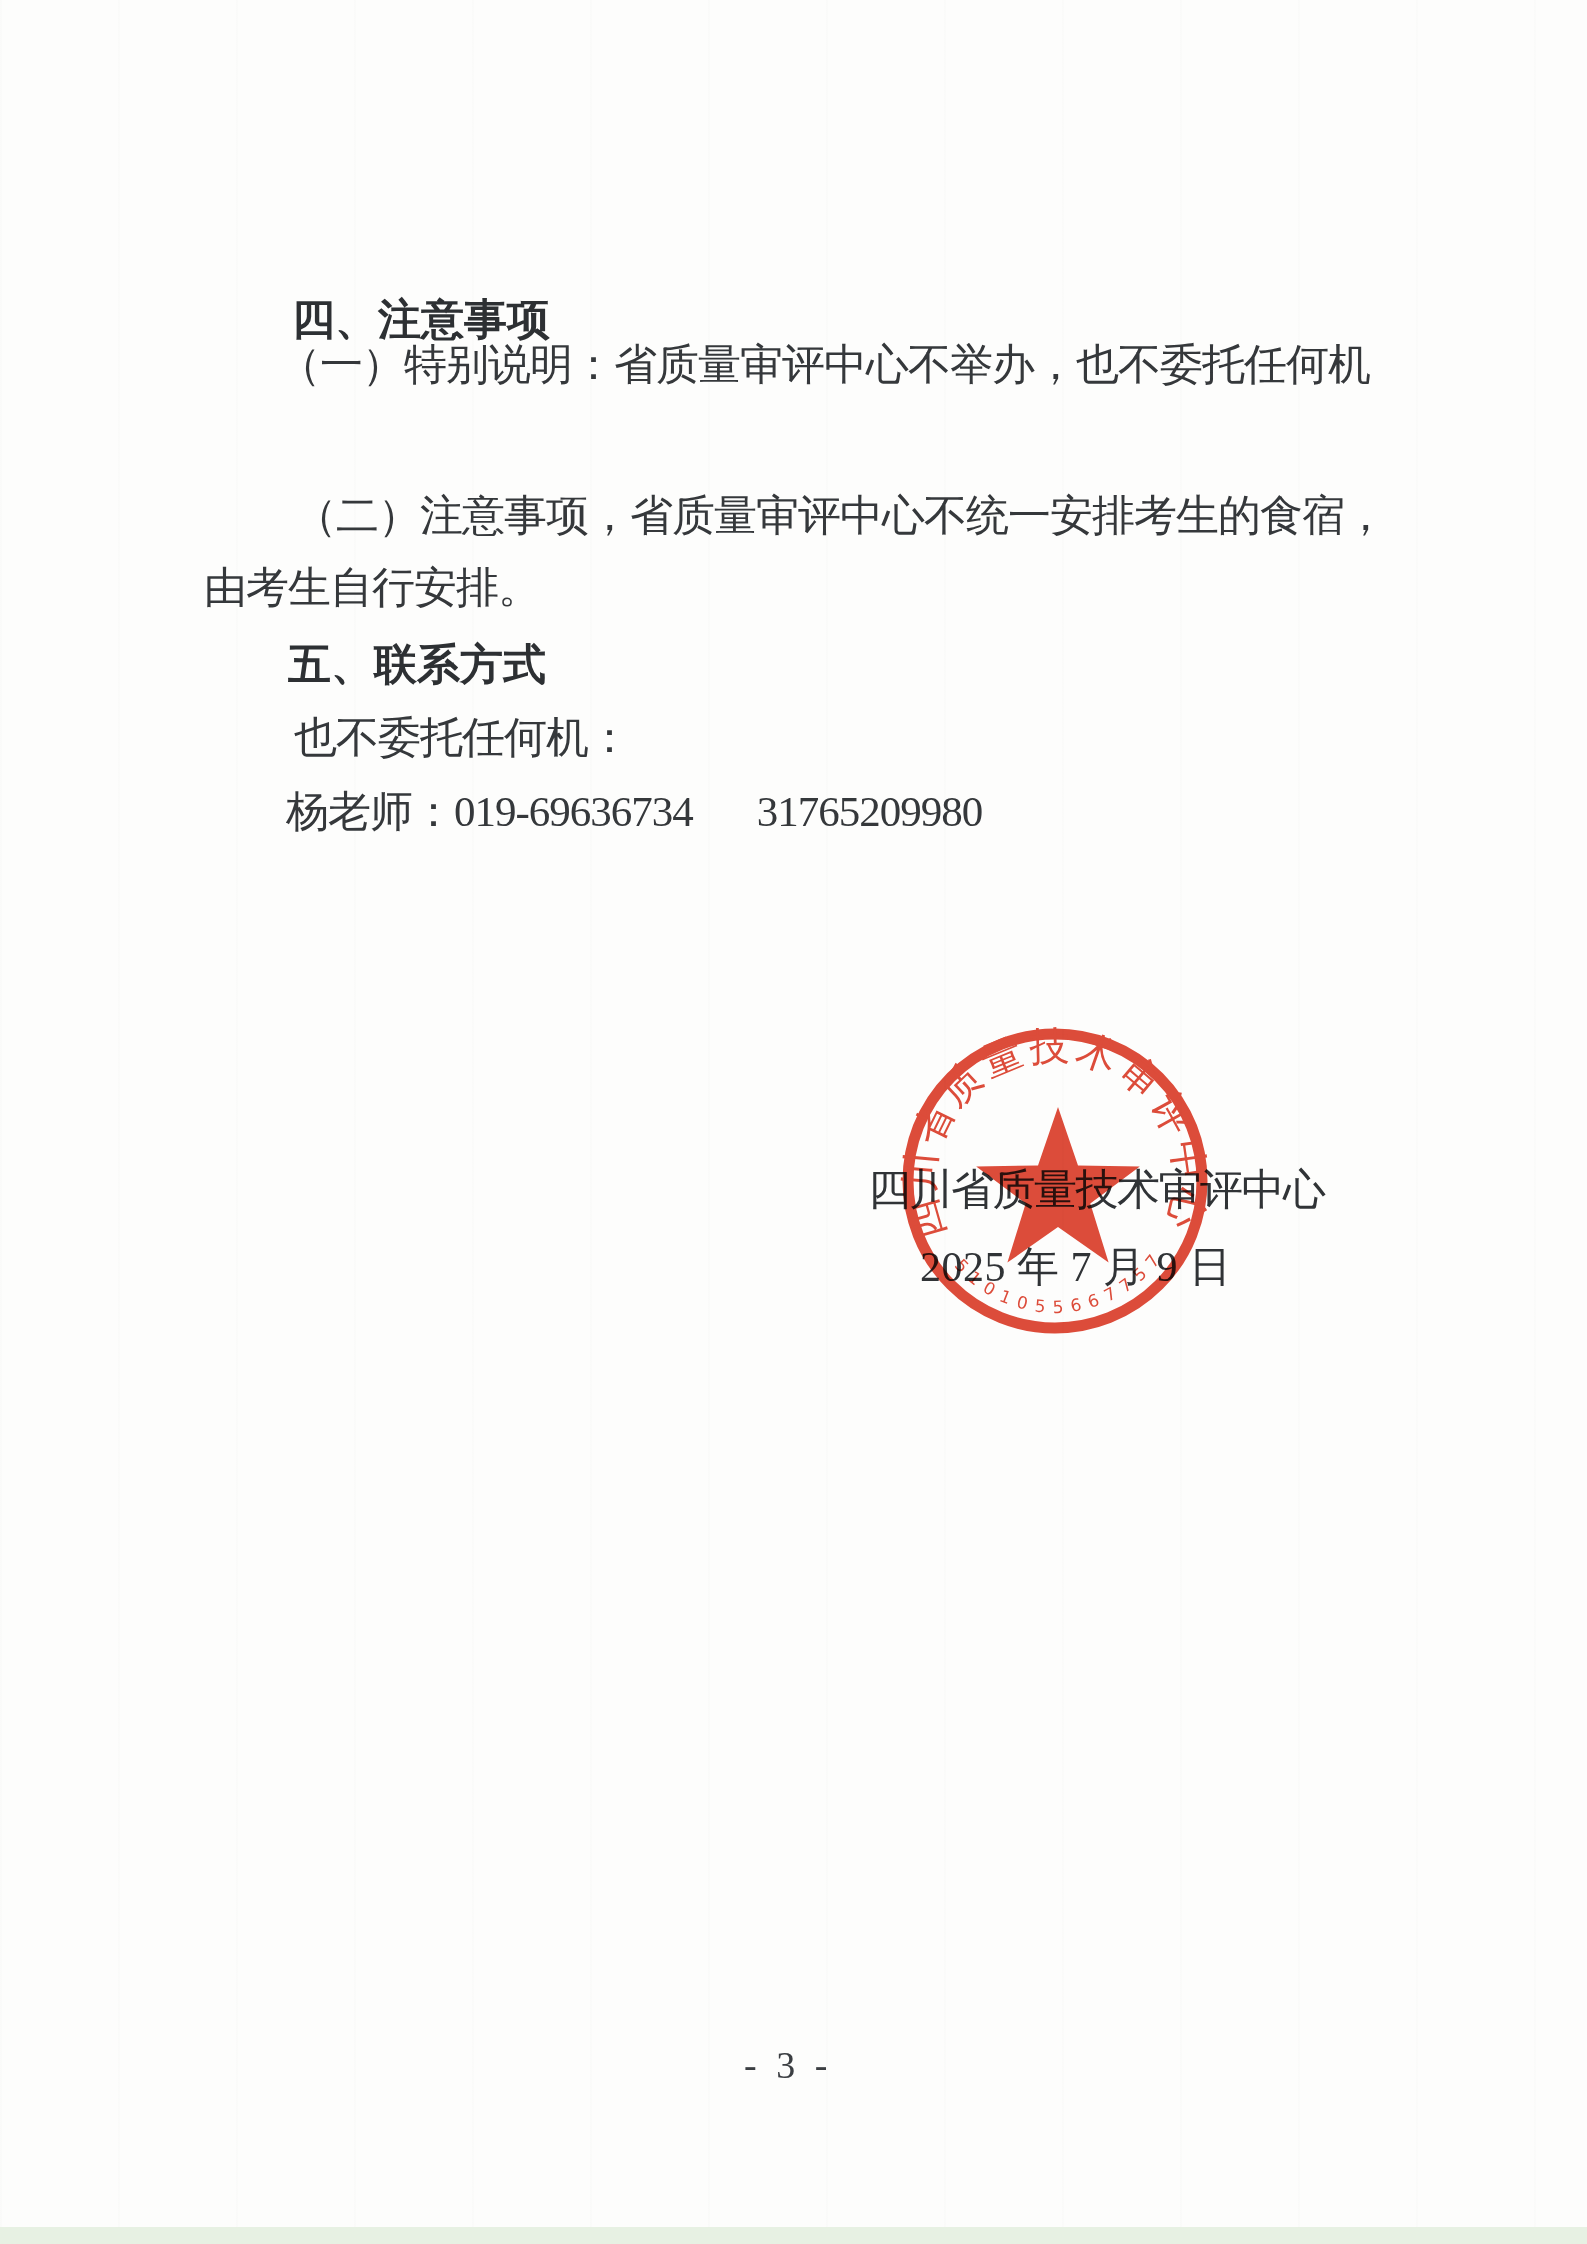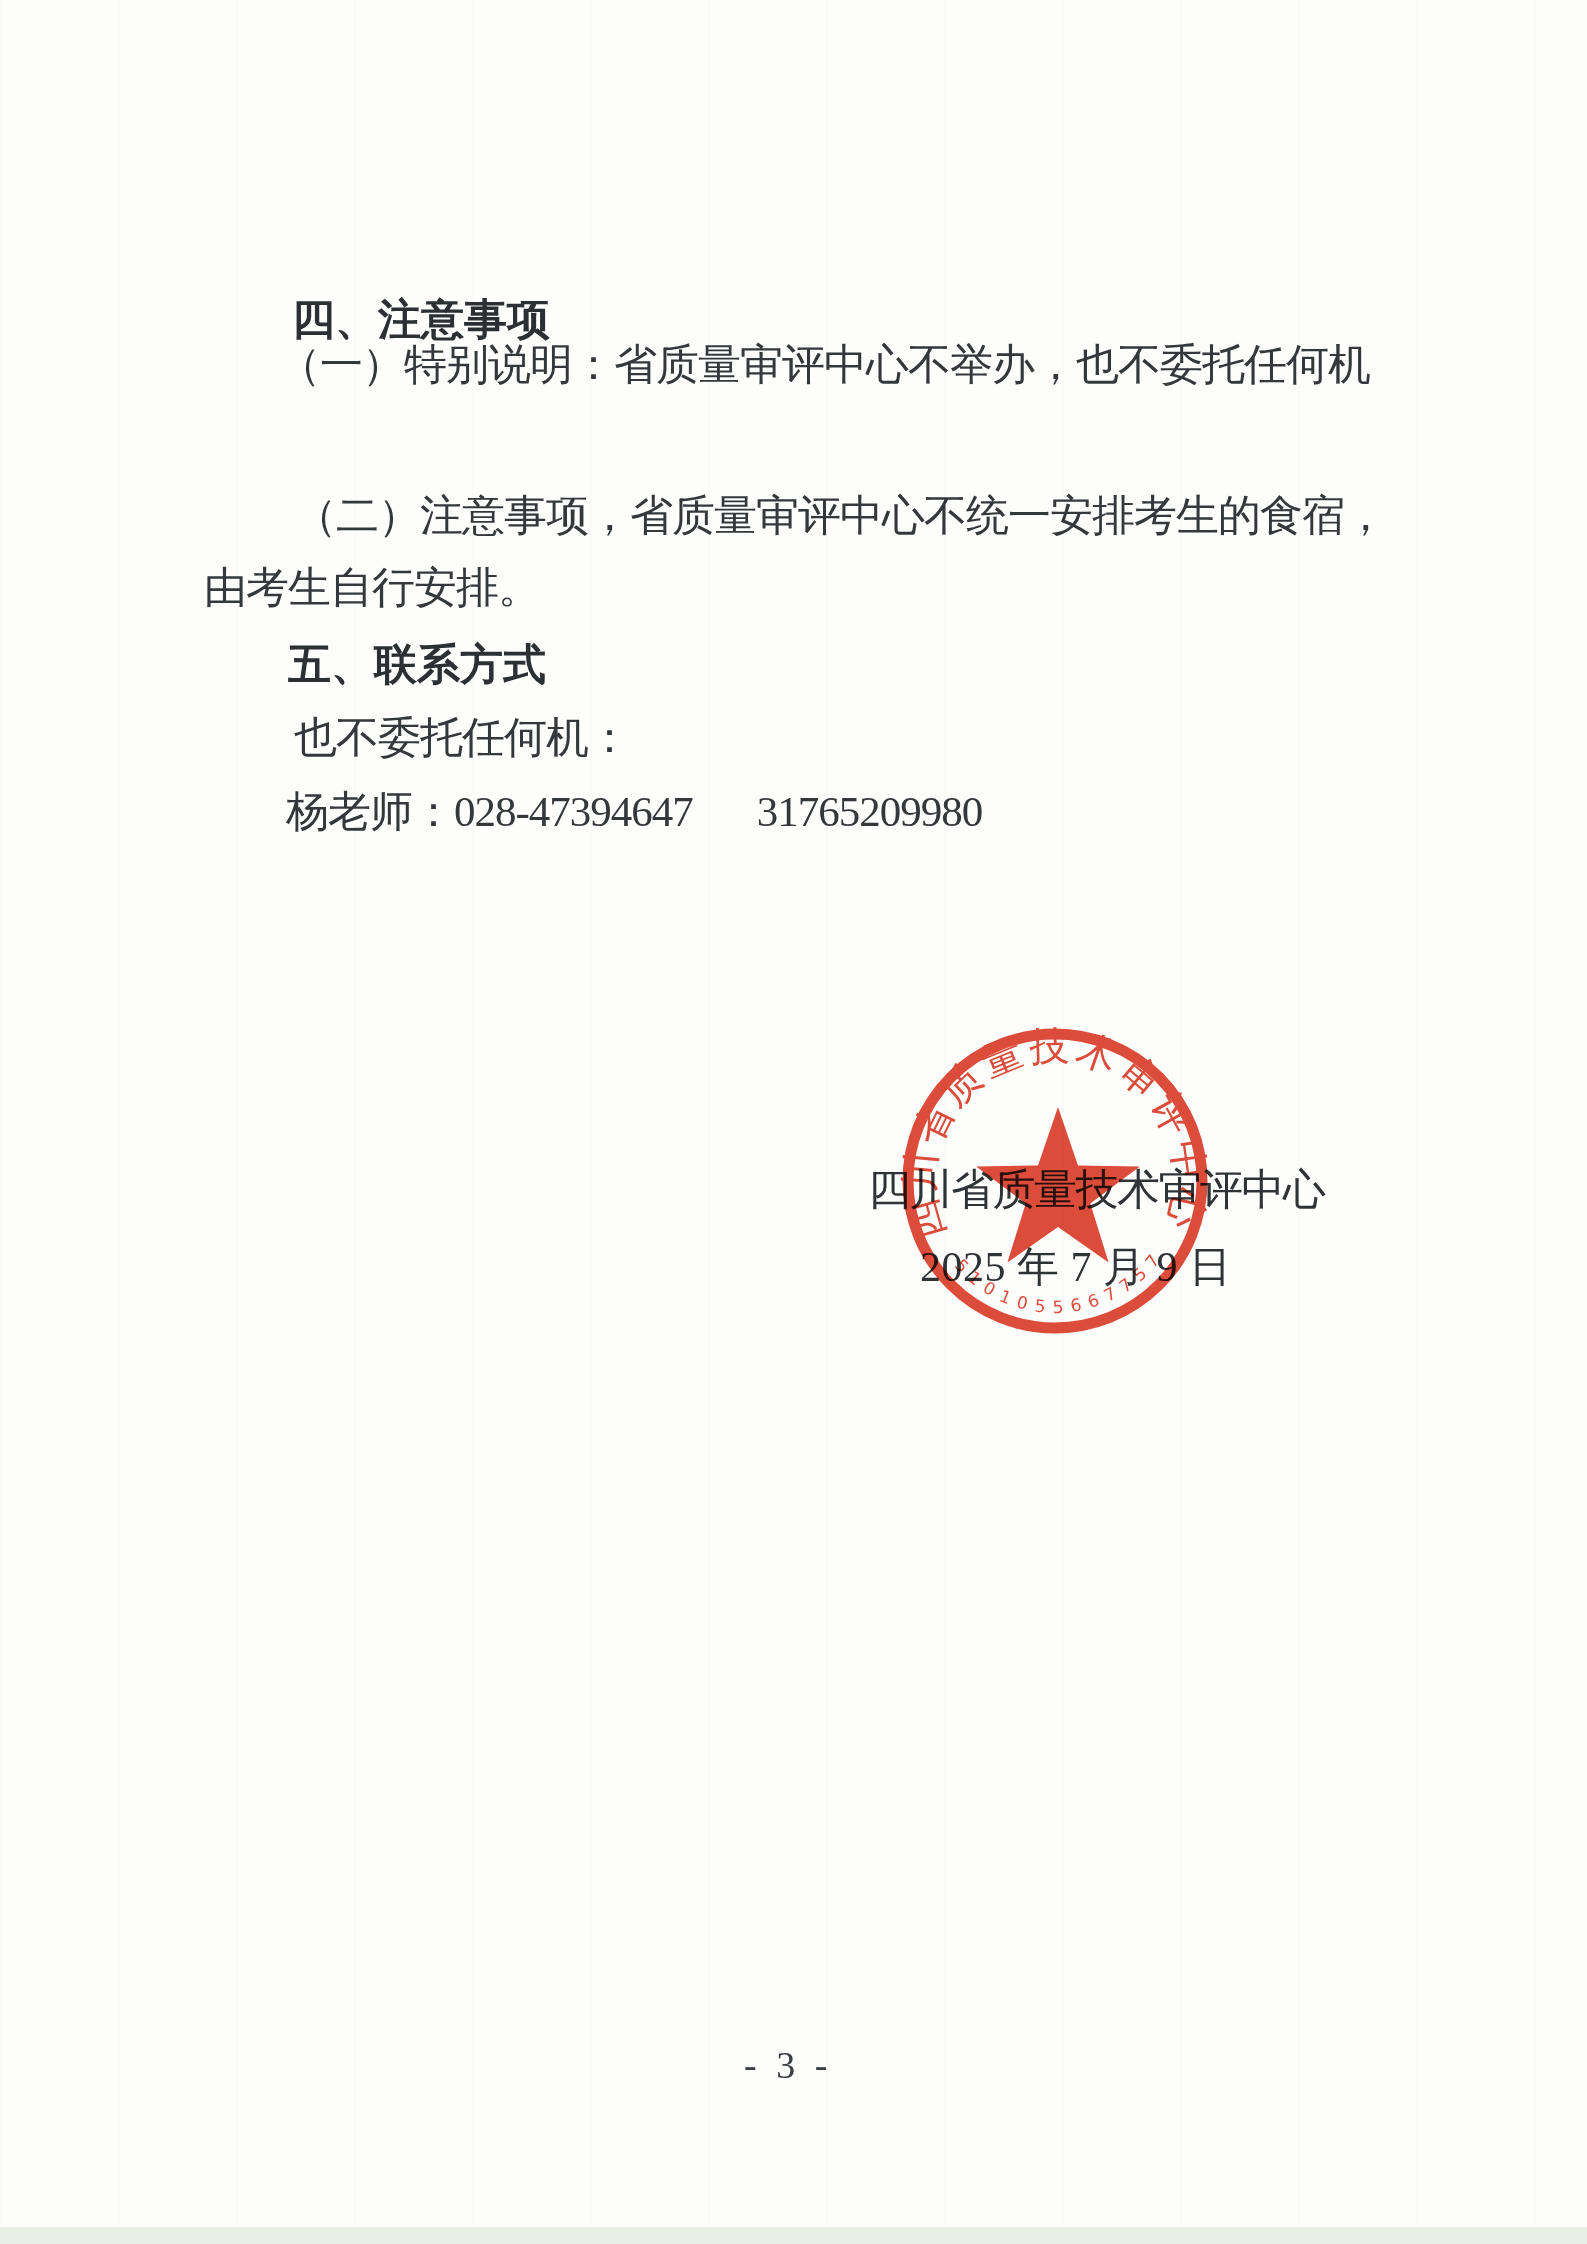--- a/index.html
+++ b/index.html
@@ -47,21 +47,21 @@
 
   <div class="txt" style="left:294px;top:494px;">（二）注意事项，省质量审评中心不统一安排考生的食宿，</div>
 
   <div class="txt" style="left:204px;top:566px;">由考生自行安排。</div>
 
   <div class="txt heading" style="left:288px;top:643px;">五、联系方式</div>
 
   <div class="txt" style="left:294px;top:716px;">也不委托任何机：</div>
 
   <div class="txt" style="left:286px;top:790px;">
-    <span>杨老师：</span><span>028-47394647</span><span class="gap"></span><span>31765209980</span>
+    <span>杨老师：</span><span>019-69636734</span><span class="gap"></span><span>31765209980</span>
   </div>
 
 
   <div class="txt sig" style="left:868px;top:1168px;">四川省质量技术审评中心</div>
 
   <div class="txt date" style="left:920px;top:1246px;">2025 年 7 月 9 日</div>
 
   <svg class="seal" viewBox="0 0 320 325" aria-hidden="true">
     <defs>
       <path id="sealArcTop" d="M 52.2 223.5 A 121 121 0 1 1 261.8 223.5" fill="none"></path>

